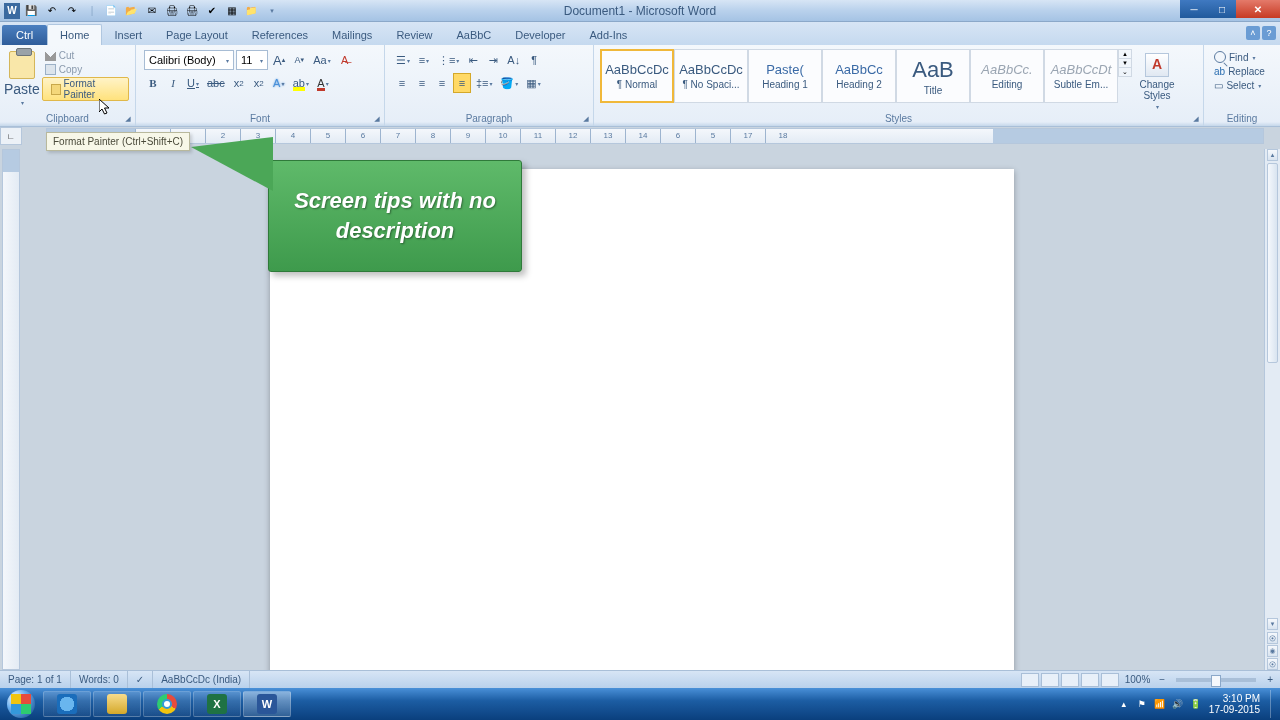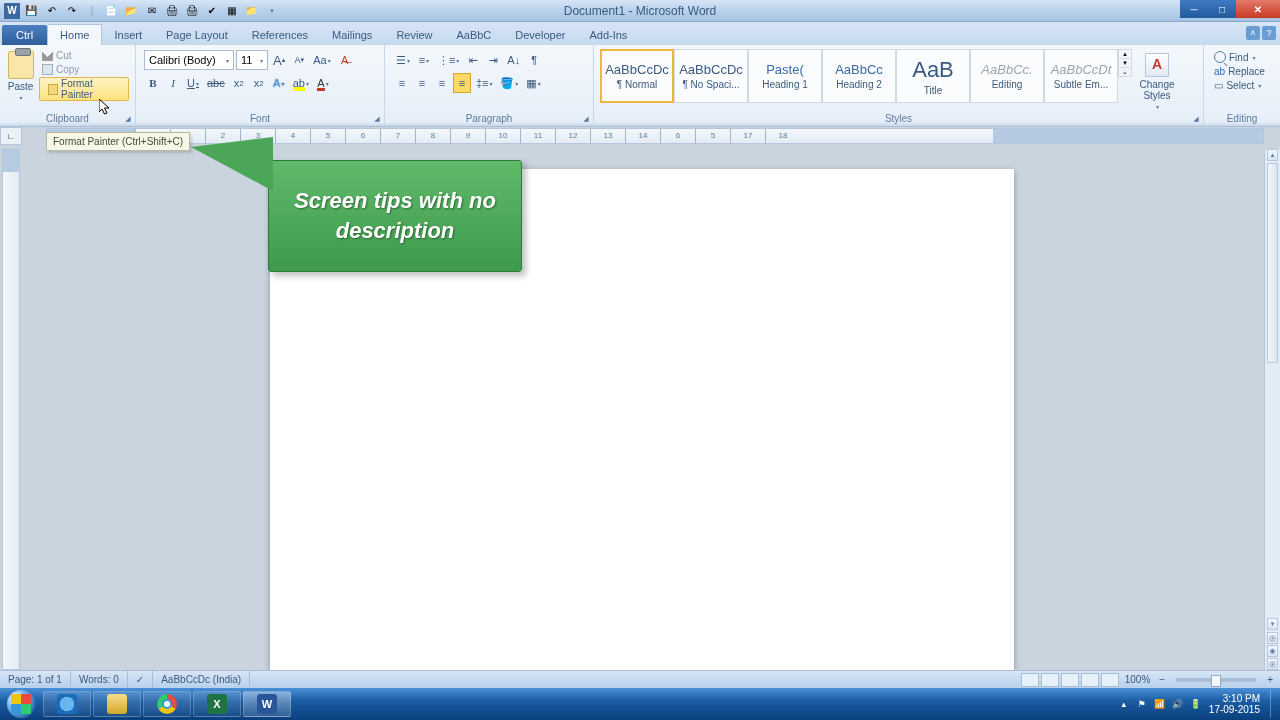--- a/index.html
+++ b/index.html
@@ -29,21 +29,21 @@
 .ribbon { height:82px; background:linear-gradient(to bottom,#f4f8fc 0%,#e6eef8 95%,#c5d7ea 100%); display:flex; border-bottom:1px solid #a9bfd8; }
 .group { border-right:1px solid #c5d7ea; padding:2px 4px 0; position:relative; display:flex; flex-direction:column; }
 .group-label { font-size:10px; color:#5a7aa0; text-align:center; padding:1px 0 2px; }
 .group-body { flex:1; display:flex; }
 
 
 .clip-body { display:flex; }
 .paste-big { width:36px; display:flex; flex-direction:column; align-items:center; padding-top:4px; gap:2px; }
 .paste-icon { width:26px; height:28px; background:#f9e7a9; border:1px solid #d4b65a; position:relative; border-radius:2px; }
 .paste-icon::before { content:""; position:absolute; top:-4px; left:6px; width:14px; height:6px; background:#9aa2a8; border:1px solid #6d757a; border-radius:2px; }
-.paste-lbl { font-size:10px; color:#3a5a7f; }
+.paste-lbl { font-size:14px; color:#3a5a7f; }
 .clip-side { display:flex; flex-direction:column; padding:2px 2px 0; gap:1px; }
 .clip-item { display:flex; align-items:center; gap:3px; font-size:10px; color:#8a9aad; padding:1px 3px; }
 .clip-item.enabled { color:#3a5a7f; }
 .clip-item.hover { background:linear-gradient(#fff3c7,#ffe27d); border:1px solid #e0b84a; border-radius:2px; padding:0 8px; }
 .mini-icon { width:11px; height:11px; display:inline-block; }
 .cut-ico { background:linear-gradient(45deg,#999 45%,transparent 45%),linear-gradient(-45deg,#999 45%,transparent 45%); }
 .copy-ico { background:#dce4ec; border:1px solid #9bb0c6; }
 .fp-ico { background:#f4d77a; border:1px solid #c9a84a; }
 
 

